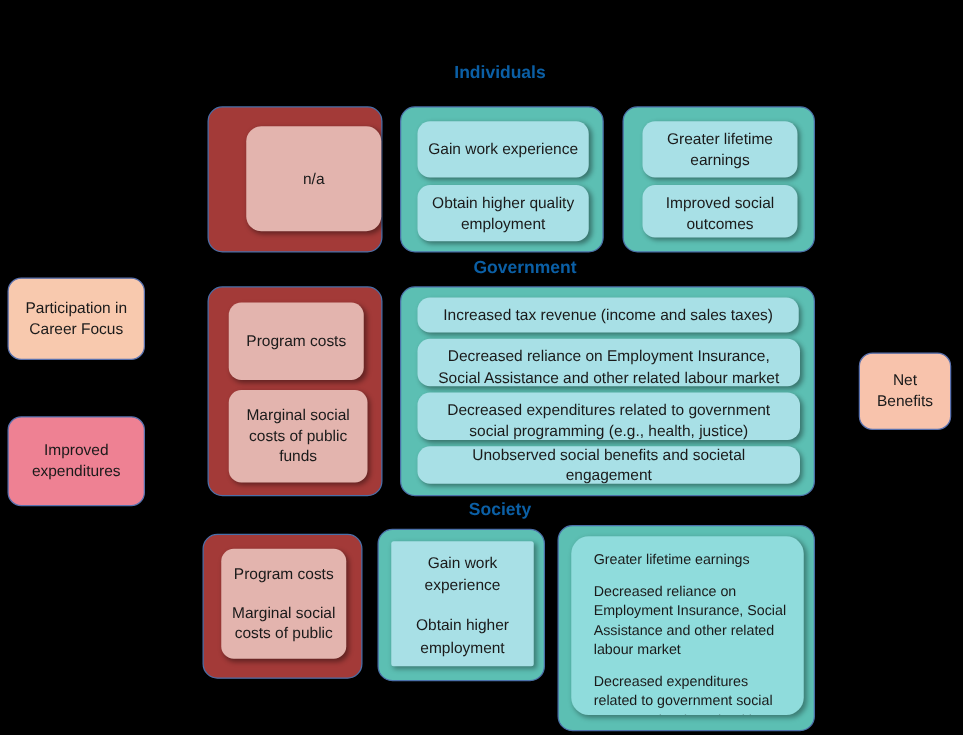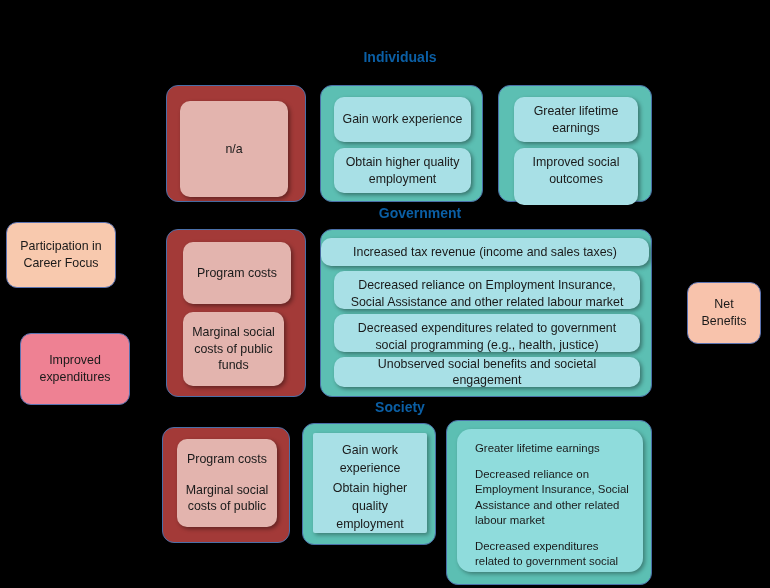--- a/index.html
+++ b/index.html
@@ -117,59 +117,59 @@
 
 <div class="canvas">
 
   <div class="abs std-box std-peach" style="left:6px; top:222px; width:110px; height:66px;">
     <div>
       <span>Participation in</span><br>
       <span>Career Focus</span>
     </div>
   </div>
 
-  <div class="abs std-box std-rose" style="left:6px; top:333px; width:110px; height:72px;margin-left:14px;">
+  <div class="abs std-box std-rose" style="left:6px; top:333px; width:110px; height:72px;">
     <div>
       <span>Improved</span><br>
       <span>expenditures</span>
     </div>
   </div>
 
   <div class="abs std-box std-salmon" style="left:687px; top:282px; width:74px; height:62px;">
     <div>
       <span>Net</span><br>
       <span>Benefits</span>
     </div>
   </div>
 
   <div class="abs section-heading" style="left:300px; top:48px; width:200px;">Individuals</div>
 
   <div class="abs group-box group-red" style="left:166px; top:85px; width:140px; height:117px;">
-    <div class="abs pill pill-pink" style="left:13px; top:15px; width:108px; height:96px;">n/a</div>
+    <div class="abs pill pill-pink" style="left:30px; top:15px; width:108px; height:84px;border-radius:12px;">n/a</div>
   </div>
 
   <div class="abs group-box group-teal" style="left:320px; top:85px; width:163px; height:117px;">
     <div class="abs pill pill-teal" style="left:13px; top:11px; width:137px; height:45px;">Gain work experience</div>
     <div class="abs pill pill-teal" style="left:13px; top:62px; width:137px; height:45px;">Obtain higher quality employment</div>
   </div>
 
   <div class="abs group-box group-teal" style="left:498px; top:85px; width:154px; height:117px;">
     <div class="abs pill pill-teal" style="left:15px; top:11px; width:124px; height:45px;">Greater lifetime earnings</div>
-    <div class="abs pill pill-teal clip-bottom" style="left:15px; top:62px; width:124px; height:57px;">Improved social outcomes</div>
+    <div class="abs pill pill-teal clip-bottom" style="left:15px; top:62px; width:124px; height:42px;">Improved social outcomes</div>
   </div>
 
   <div class="abs section-heading" style="left:320px; top:204px; width:200px;">Government</div>
 
   <div class="abs group-box group-red" style="left:166px; top:229px; width:140px; height:168px;">
     <div class="abs pill pill-pink" style="left:16px; top:12px; width:108px; height:62px;">Program costs</div>
-    <div class="abs pill pill-pink" style="left:16px; top:82px; width:101px; height:74px;">Marginal social costs of public funds</div>
+    <div class="abs pill pill-pink" style="left:16px; top:82px; width:111px; height:74px;">Marginal social costs of public funds</div>
   </div>
 
   <div class="abs group-box group-teal" style="left:320px; top:229px; width:332px; height:168px;">
-    <div class="abs pill pill-teal" style="left:0; top:8px; width:328px; height:28px;">Increased tax revenue (income and  sales taxes)</div>
+    <div class="abs pill pill-teal" style="left:13px; top:8px; width:305px; height:28px;">Increased tax revenue (income and  sales taxes)</div>
     <div class="abs pill pill-teal clip-bottom" style="left:13px; top:41px; width:306px; height:38px;">Decreased reliance on Employment Insurance, Social Assistance and other related labour market programming</div>
     <div class="abs pill pill-teal clip-bottom" style="left:13px; top:84px; width:306px; height:38px;">Decreased expenditures related to government social programming (e.g., health, justice)</div>
     <div class="abs pill pill-teal" style="left:13px; top:127px; width:306px; height:30px;">Unobserved social benefits and societal engagement</div>
   </div>
 
   <div class="abs section-heading" style="left:320px; top:398px; width:160px;">Society</div>
 
   <div class="abs group-box group-red" style="left:162px; top:427px; width:128px; height:116px;">
     <div class="abs pill pill-pink clip-bottom" style="left:14px; top:11px; width:100px; height:88px; flex-direction:column; justify-content:flex-start; padding-top:12px;">
       <span style="display:block;width:100%;text-align:center;">Program costs</span>
@@ -177,21 +177,20 @@
       <span style="display:block;width:100%;text-align:center;">Marginal social costs of public</span>
     </div>
   </div>
 
   <div class="abs group-box group-teal" style="left:302px; top:423px; width:134px; height:122px;">
     <div class="abs panel-square" style="left:10px; top:9px; width:114px; height:100px;">
       <span class="ln">Gain work</span>
       <span class="ln">experience</span>
       <span class="gap"></span>
       <span class="ln">Obtain higher</span>
-      <span class="ln">quality</span>
       <span class="ln">employment</span>
     </div>
   </div>
 
   <div class="abs group-box group-teal" style="left:446px; top:420px; width:206px; height:165px;">
     <div class="abs panel-text" style="left:10px; top:8px; width:186px; height:143px;">
       <p>Greater lifetime earnings</p>
       <p>Decreased reliance on Employment Insurance, Social Assistance and other related labour market</p>
       <p>Decreased expenditures related to government social programming (e.g., health, justice)</p>
 

